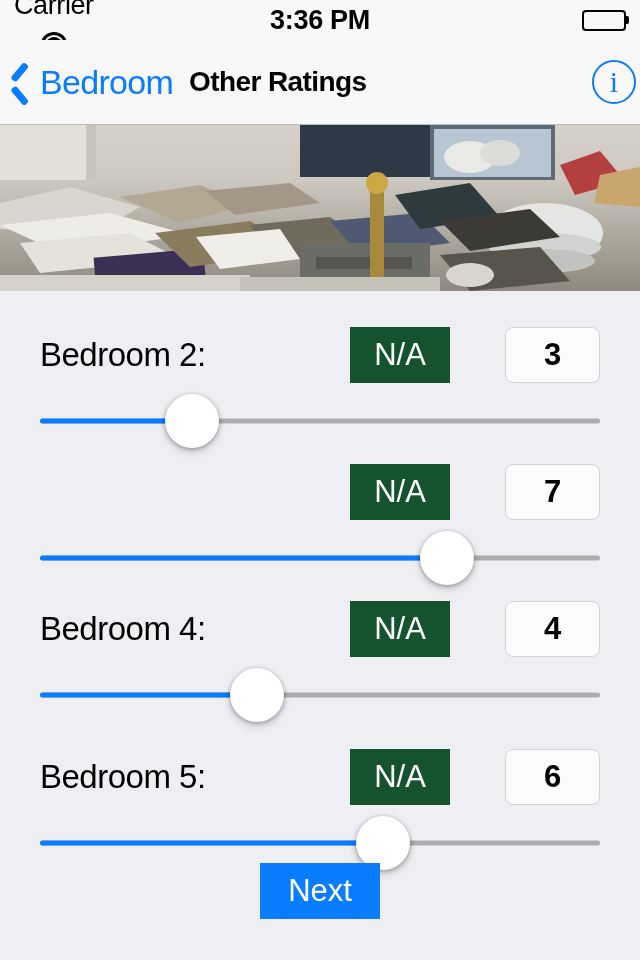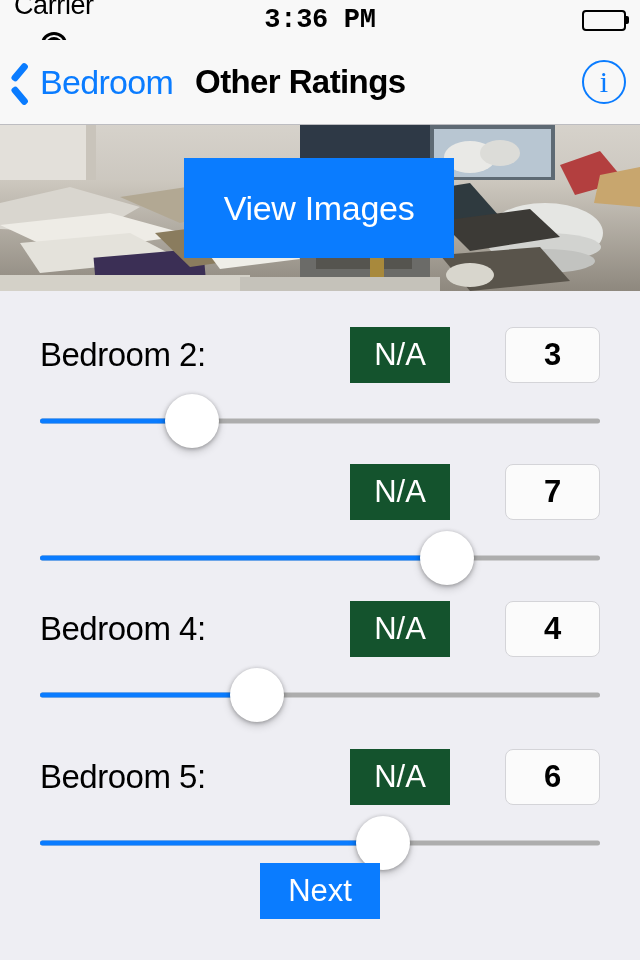--- a/index.html
+++ b/index.html
@@ -25,49 +25,49 @@
   .wifi-icon{ width:26px; height:19px; position:relative; margin-top:2px; }
   .wifi-icon i{ position:absolute; left:50%; transform:translateX(-50%);
      border:3.2px solid #000; border-bottom:none; border-radius:50% 50% 0 0 / 100% 100% 0 0;
      background:transparent; }
   .wifi-icon i.a{ width:26px; height:12px; top:0; }
   .wifi-icon i.b{ width:16px; height:8px; top:5px; }
   .wifi-dot{ position:absolute; left:50%; transform:translateX(-50%) rotate(45deg);
      width:7px; height:7px; background:#000; bottom:0px; border-radius:1px;}
   .status-time{
     position:absolute; left:0; right:0; text-align:center;
-    font-size:27px; font-weight:bold; color:#000; letter-spacing:-0.3px;font-family:Liberation Mono, monospace;
+    font-size:27px; font-weight:bold; color:#000; letter-spacing:-0.3px;
   }
   .status-right{ margin-left:auto; display:flex; align-items:center; }
   .battery{ width:44px; height:21px; border:2.4px solid #000; border-radius:4px;
      padding:2px; position:relative; }
   .battery-fill{ width:100%; height:100%; background:#000; border-radius:1px; }
   .battery-cap{ position:absolute; right:-5px; top:50%; transform:translateY(-50%);
      width:3px; height:8px; background:#000; border-radius:0 2px 2px 0; }
 
   
   .nav-bar{
     height:85px; width:100%;
     background:#f8f8f8;
     border-bottom:1px solid #bdbdc1;
     display:flex; align-items:center;
     position:relative;
-    padding:0 14px 0 14px;
+    padding:0 4px 0 14px;
   }
   .nav-back{ display:flex; align-items:center; gap:4px; cursor:pointer; }
   .chevron{ width:22px; height:36px; position:relative; }
   .chevron:before, .chevron:after{
     content:''; position:absolute; left:9px; width:6.5px; height:21px;
     background:#0a7cff; border-radius:3px;
   }
   .chevron:before{ top:0px; transform:rotate(40deg); transform-origin:top center;}
   .chevron:after{ top:19px; transform:rotate(-40deg); transform-origin:bottom center;}
   .nav-back-label{ font-size:34px; color:#0a7cff; letter-spacing:-0.7px; }
-  .nav-title{ font-size:33px; font-weight:bold; color:#000;
-     margin-left:22px; letter-spacing:-0.6px; }
+  .nav-title{ font-size:28px; font-weight:bold; color:#000;
+     margin-left:16px; letter-spacing:-0.6px; }
   .info-btn{
     margin-left:auto; width:44px; height:44px; border:2.6px solid #0a7cff;
     border-radius:50%; display:flex; align-items:center; justify-content:center;
     cursor:pointer;
   }
   .info-btn span{ font-family:"Liberation Serif", serif; font-size:30px;
      color:#0a7cff; line-height:1; }
 
   
   .banner{
@@ -214,23 +214,20 @@
     <path d="M395 70 L470 58 L500 92 L420 104 Z" fill="#2f3a3f"></path>
     <path d="M440 96 L530 84 L560 112 L470 126 Z" fill="#3c3a36"></path>
     <path d="M560 40 L600 26 L625 56 L575 70 Z" fill="#b33f3f"></path>
     <path d="M600 50 L640 42 L640 82 L594 78 Z" fill="#c8a66e"></path>
     <path d="M196 112 L280 104 L300 134 L220 144 Z" fill="#efeee8"></path>
     <path d="M440 130 L540 122 L570 156 L470 166 Z" fill="#59544b"></path>
     <ellipse cx="470" cy="150" rx="24" ry="12" fill="#d8d6cd"></ellipse>
     <rect x="0" y="150" width="250" height="16" fill="#d4d1c8"></rect>
     <rect x="240" y="152" width="200" height="14" fill="#c5c2ba"></rect>
   </svg>
-  <div class="view-images-btn">
-    <span>View Images</span>
-  </div>
 </div>
 
 <div class="content">
 
   <div class="rating-row" style="top:36px">
     <div class="row-head">
       <span class="row-label">Bedroom 2:</span>
       <div class="na-btn">
         <span>N/A</span>
       </div>

